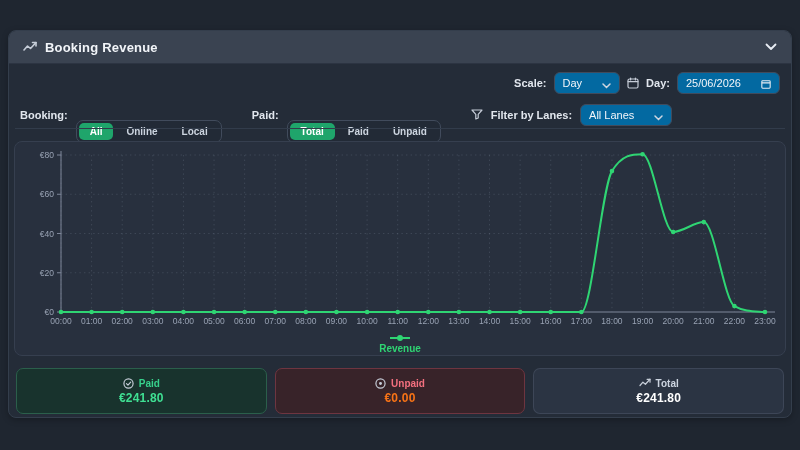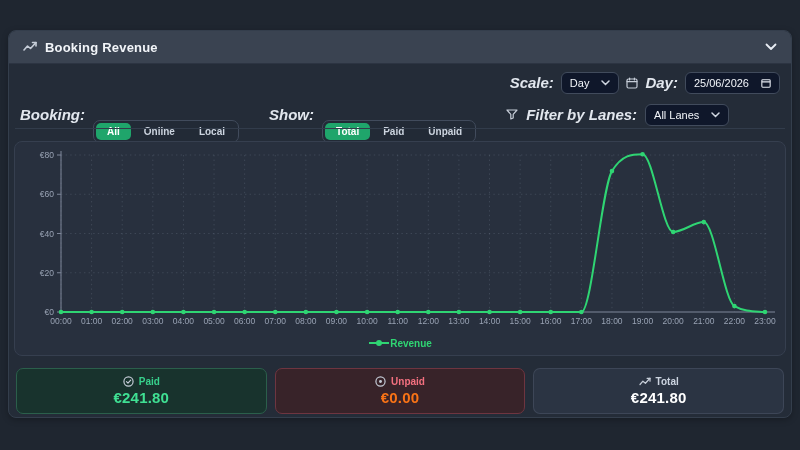--- a/index.html
+++ b/index.html
@@ -25,24 +25,24 @@
   .panel-header h1 { font-size: 13px; font-weight: 700; color: #f2f5f9; letter-spacing: .2px; }
   .panel-header .spacer { flex: 1; }
   .icon { display: inline-flex; align-items: center; justify-content: center; color: #c6cdd8; }
   .panel-body { flex: 1; display: flex; flex-direction: column; padding: 0 5px 5px; }
 
   
   .controls-row {
     height: 37px; display: flex; align-items: center; justify-content: flex-end;
     gap: 7px; padding-right: 6px;
   }
-  .ctl-label { font-size: 15px; font-weight: 700; color: #e2e7ee; font-style: italic; }
+  .ctl-label { font-size: 11px; font-weight: 700; color: #e2e7ee; }
   .select, .date-input {
-    display: flex; align-items: center; gap: 12px;
-    background: #0f172a; border: 1px solid #414b5c; border-radius: 6px;
+    display: flex; align-items: flex-end; gap: 20px;
+    background: #0369a1; border: 1px solid #414b5c; border-radius: 6px;
     padding: 4px 8px; font-size: 11px; color: #f2f5f9; cursor: pointer;
   }
   .select.scale { min-width: 56px; justify-content: space-between; }
   .date-input { min-width: 82px; justify-content: space-between; }
 
   
   .filter-row {
     height: 27px; display: flex; align-items: center; gap: 8px; padding-left: 6px;
   }
   .filter-row .group-gap { width: 14px; }
@@ -61,32 +61,32 @@
   
   .chart-panel {
     margin-top: 12px; height: 215px; flex: 0 0 215px;
     background: #28303e; border: 1px solid #363f4f; border-radius: 8px;
     display: flex; flex-direction: column; overflow: hidden;
   }
   .chart-panel svg.main { display: block; }
   svg text { font-family: "Liberation Sans", sans-serif; }
   .legend {
     height: 24px; display: flex; align-items: center; justify-content: center;
-    gap: 0; cursor: pointer;
+    gap: 0; cursor: pointer; flex-direction: column;
   }
   .legend span { font-size: 10px; font-weight: 600; }
 
   
   .cards-row { margin-top: 12px; display: flex; gap: 8px; padding: 0 2px; }
   .card {
     flex: 1; height: 46px; border-radius: 7px; border: 1px solid;
     display: flex; flex-direction: column; align-items: center; justify-content: center; gap: 2px;
   }
   .card .card-top { display: flex; align-items: center; gap: 5px; font-size: 10px; font-weight: 700; }
-  .card .card-value { font-size: 15px; font-weight: 800; letter-spacing: .2px; }
+  .card .card-value { font-size: 12px; font-weight: 800; letter-spacing: .2px; }
   .card.paid   { background: #18332d; border-color: #2b5f4b; }
   .card.paid .card-top { color: #37d18c; }
   .card.paid .card-value { color: #3fe093; }
   .card.unpaid { background: #382329; border-color: #6e3540; }
   .card.unpaid .card-top { color: #f3707f; }
   .card.unpaid .card-value { color: #f97316; }
   .card.total  { background: #2b3443; border-color: #49546699; }
   .card.total .card-top { color: #ccd4e0; }
   .card.total .card-value { color: #ffffff; }
 </style>
@@ -145,21 +145,21 @@
       </div>
 
       <div class="filter-row">
         <span class="ctl-label">Booking:</span>
         <div class="segmented" id="source-group">
             <button class="seg-btn active">All</button>
             <button class="seg-btn">Online</button>
             <button class="seg-btn">Local</button>
           </div>
         <span class="group-gap"></span>
-        <span class="ctl-label">Show:</span>
+        <span class="ctl-label">Paid:</span>
         <div class="segmented" id="show-group">
             <button class="seg-btn active">Total</button>
             <button class="seg-btn">Paid</button>
             <button class="seg-btn">Unpaid</button>
           </div>
         <span class="group-gap"></span>
         <span class="icon">
           <svg width="12" height="11" viewBox="0 0 12 11" fill="none" stroke="#c6cdd8" stroke-width="1.2" stroke-linejoin="round">
             <path d="M1 1 h10 L7.2 5.4 V9 L4.8 10 V5.4 Z"></path>
           </svg>

